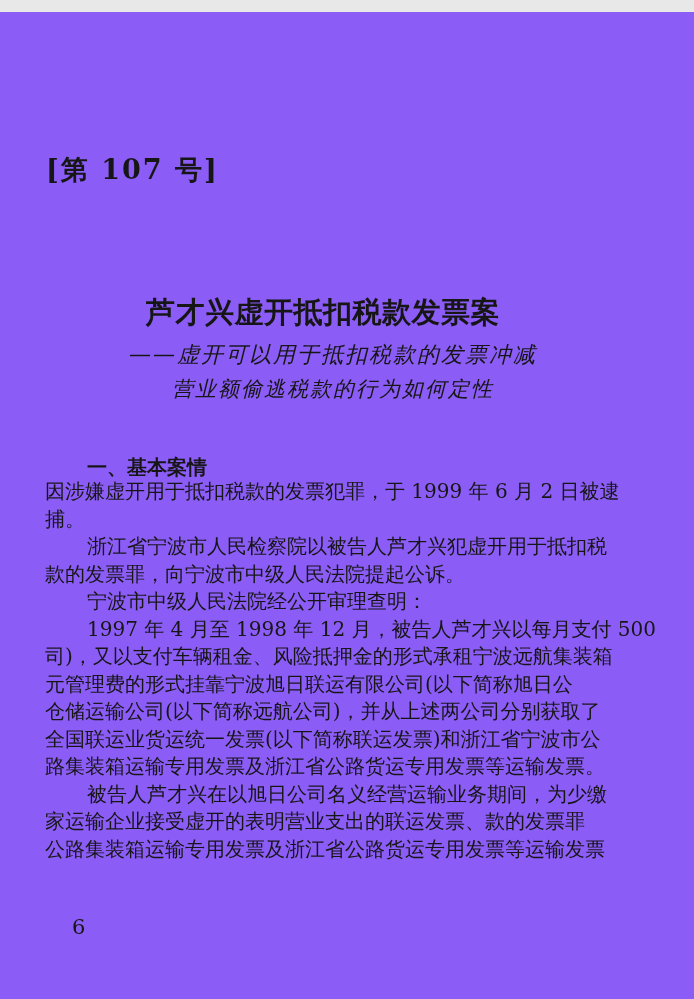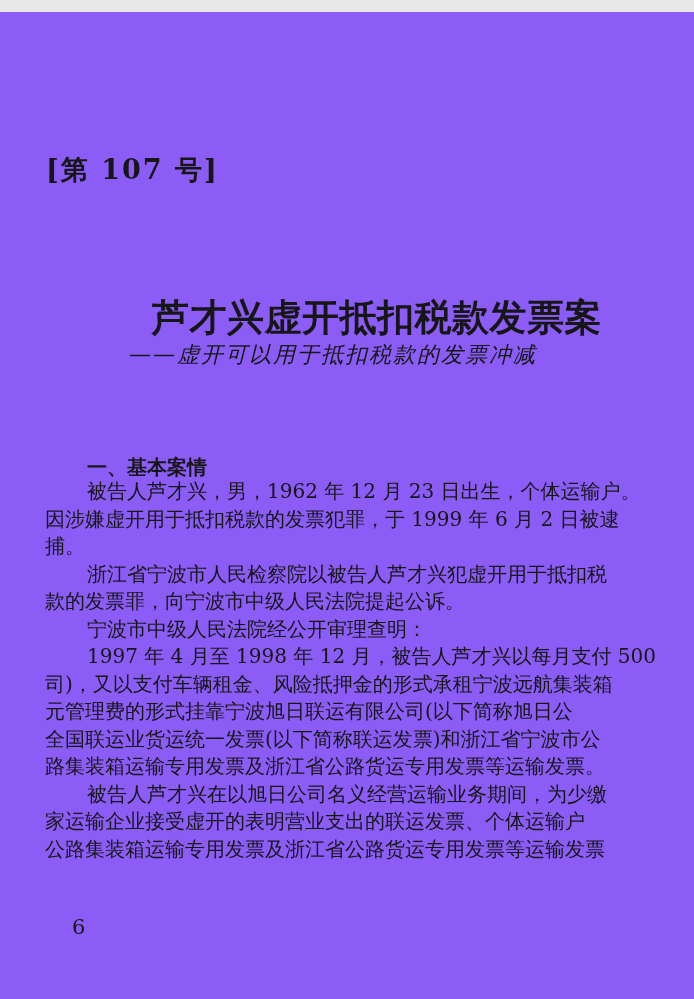--- a/index.html
+++ b/index.html
@@ -17,24 +17,24 @@
     position: absolute;
     left: 46px;
     top: 140px;
     font-size: 27px;
     font-weight: bold;
     letter-spacing: 2px;
     white-space: nowrap;
   }
   .title {
     position: absolute;
-    left: 152px;
+    left: 146px;
     top: 281px;
     margin: 0;
-    font-size: 37px;
+    font-size: 29px;
     font-weight: bold;
     letter-spacing: 0.5px;
     white-space: nowrap;
   }
   .subtitle {
     position: absolute;
     font-style: italic;
     font-weight: 500;
     white-space: nowrap;
     letter-spacing: 2px;
@@ -71,35 +71,36 @@
 <body>
 
 <div class="page">
 
   <div class="case-no">[第 107 号]</div>
 
   <h1 class="title">芦才兴虚开抵扣税款发票案</h1>
 
   <div class="subtitle subtitle-1">——虚开可以用于抵扣税款的发票冲减</div>
 
+  <div class="subtitle subtitle-2">营业额偷逃税款的行为如何定性</div>
 
   <div class="section-heading">一、基本案情</div>
 
   <div class="body-text" id="body-lines">
-      <div class="line indent">被告人芦才兴，男，1962 年 12 月 23 日出生，个体运输户。</div>
       <div class="line">因涉嫌虚开用于抵扣税款的发票犯罪，于 1999 年 6 月 2 日被逮</div>
       <div class="line">捕。</div>
       <div class="line indent">浙江省宁波市人民检察院以被告人芦才兴犯虚开用于抵扣税</div>
       <div class="line">款的发票罪，向宁波市中级人民法院提起公诉。</div>
       <div class="line indent">宁波市中级人民法院经公开审理查明：</div>
       <div class="line indent">1997 年 4 月至 1998 年 12 月，被告人芦才兴以每月支付 500</div>
       <div class="line">司)，又以支付车辆租金、风险抵押金的形式承租宁波远航集装箱</div>
       <div class="line">元管理费的形式挂靠宁波旭日联运有限公司(以下简称旭日公</div>
+      <div class="line">仓储运输公司(以下简称远航公司)，并从上述两公司分别获取了</div>
       <div class="line">全国联运业货运统一发票(以下简称联运发票)和浙江省宁波市公</div>
       <div class="line">路集装箱运输专用发票及浙江省公路货运专用发票等运输发票。</div>
       <div class="line indent">被告人芦才兴在以旭日公司名义经营运输业务期间，为少缴</div>
-      <div class="line">家运输企业接受虚开的表明营业支出的联运发票、个体运输户</div>
+      <div class="line">家运输企业接受虚开的表明营业支出的联运发票、款的发票罪</div>
       <div class="line">公路集装箱运输专用发票及浙江省公路货运专用发票等运输发票</div>
     </div>
 
   <div class="page-no">6</div>
 
 </div>
 
 </body></html>

